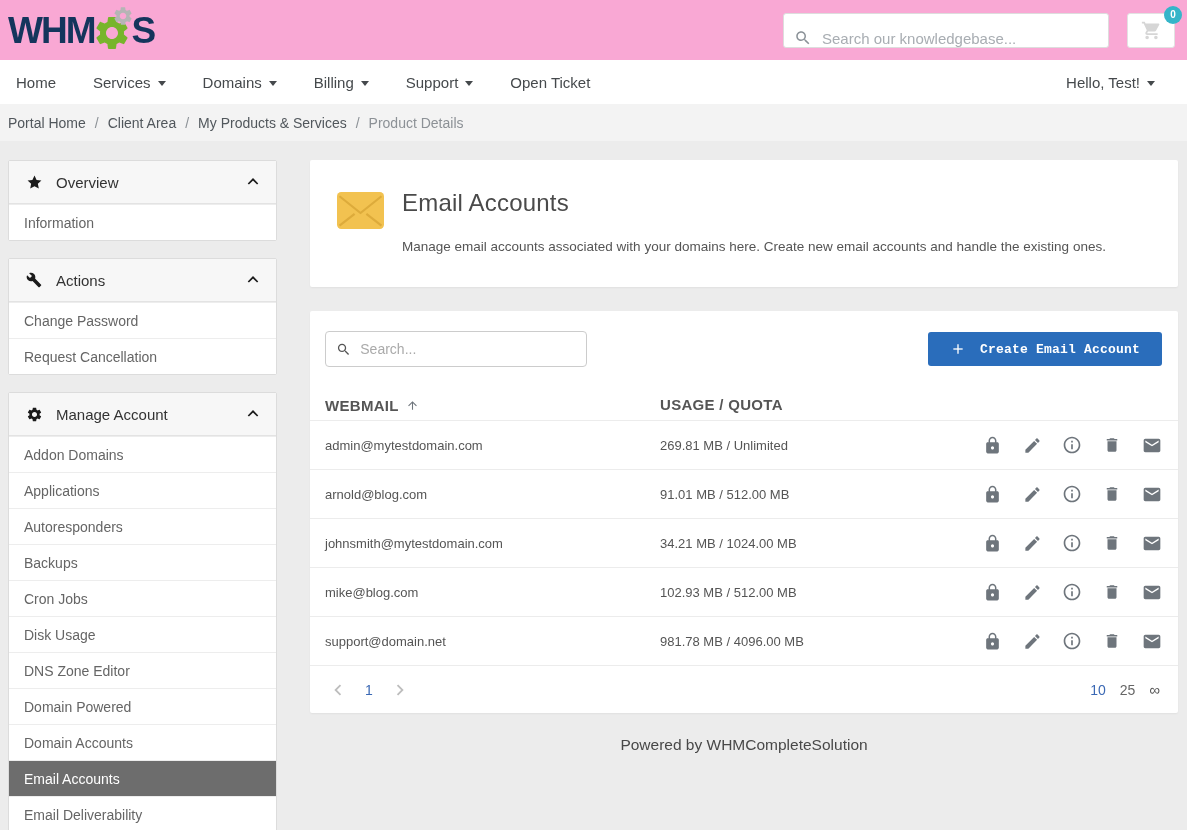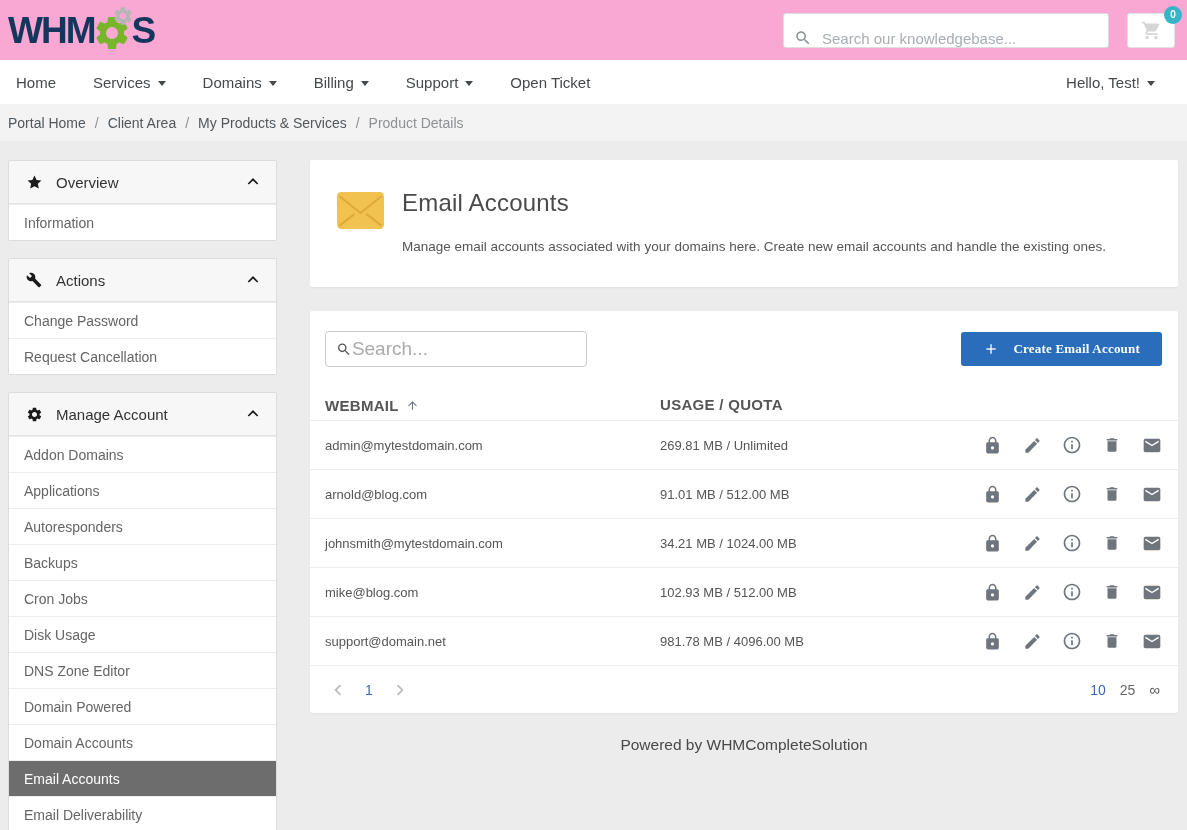--- a/index.html
+++ b/index.html
@@ -59,25 +59,25 @@
   .page-head { display:flex; padding:29px 30px 30px 27px; min-height:127px; }
   .page-head-icon { flex:none; width:47px; margin-top:3px; }
   .page-head-text { margin-left:18px; }
   .page-title { font-size:24px; color:#4a4a4a; font-weight:400; letter-spacing:0.2px; }
   .page-desc { font-size:13.5px; color:#555; margin-top:22px; }
   
   .table-card { margin-top:24px; padding-top:20px; }
   .table-toolbar { display:flex; align-items:center; padding:0 16px 0 15px; }
   .tbl-search { display:flex; align-items:center; width:262px; height:36px; border:1px solid #ccc;
     border-radius:4px; padding:0 10px; }
-  .tbl-search input { border:none; outline:none; width:100%; font-size:19px;
+  .tbl-search input { border:none; outline:none; width:100%; margin-left:9px; font-size:14px;
     font-family:"Liberation Sans",sans-serif; color:#555; }
   .tbl-search input::placeholder { color:#aaa; }
   .create-btn { margin-left:auto; height:34px; background:#2a6dbb; color:#fff; border:none; border-radius:3px;
-    font-size:13px; font-weight:bold; font-family:Liberation Serif, serif; display:flex; align-items:center;
+    font-size:13px; font-weight:bold; font-family:Liberation Mono, monospace; display:flex; align-items:center;
     padding:0 22px; cursor:pointer; letter-spacing:0.2px; }
   .create-btn svg { margin-right:14px; }
   .tbl { margin-top:23px; }
   .tbl-row { display:flex; align-items:center; height:49px; border-top:1px solid #ececec; }
   .tbl-head { height:30px; border-top:none; }
   .c-webmail { width:350px; flex:none; padding-left:15px; display:flex; align-items:center; }
   .c-usage { flex:1; }
   .c-actions { flex:none; display:flex; gap:20px; padding-right:16px; }
   .th { font-size:15px; font-weight:bold; color:#555; letter-spacing:0.3px; }
   .td { font-size:13px; color:#555; }

